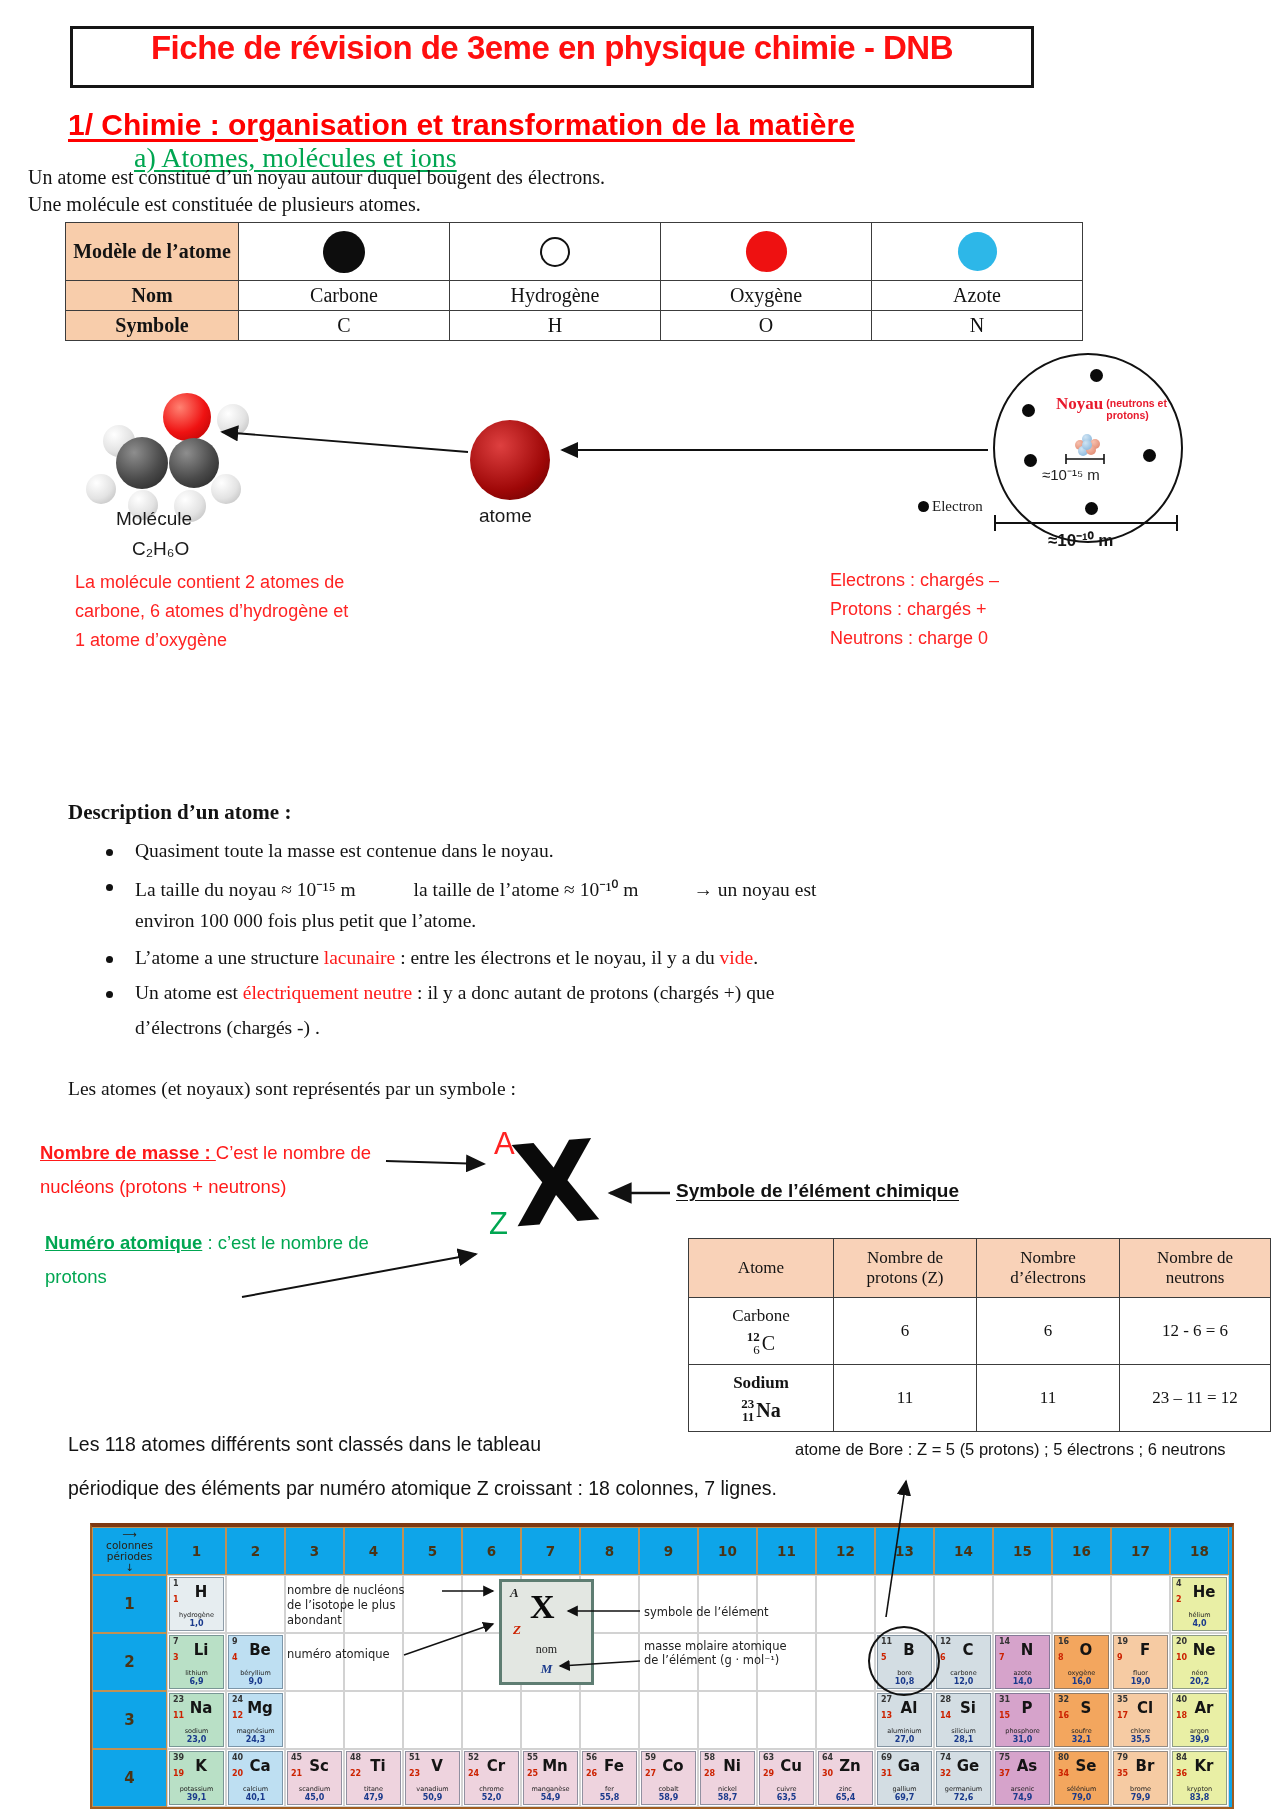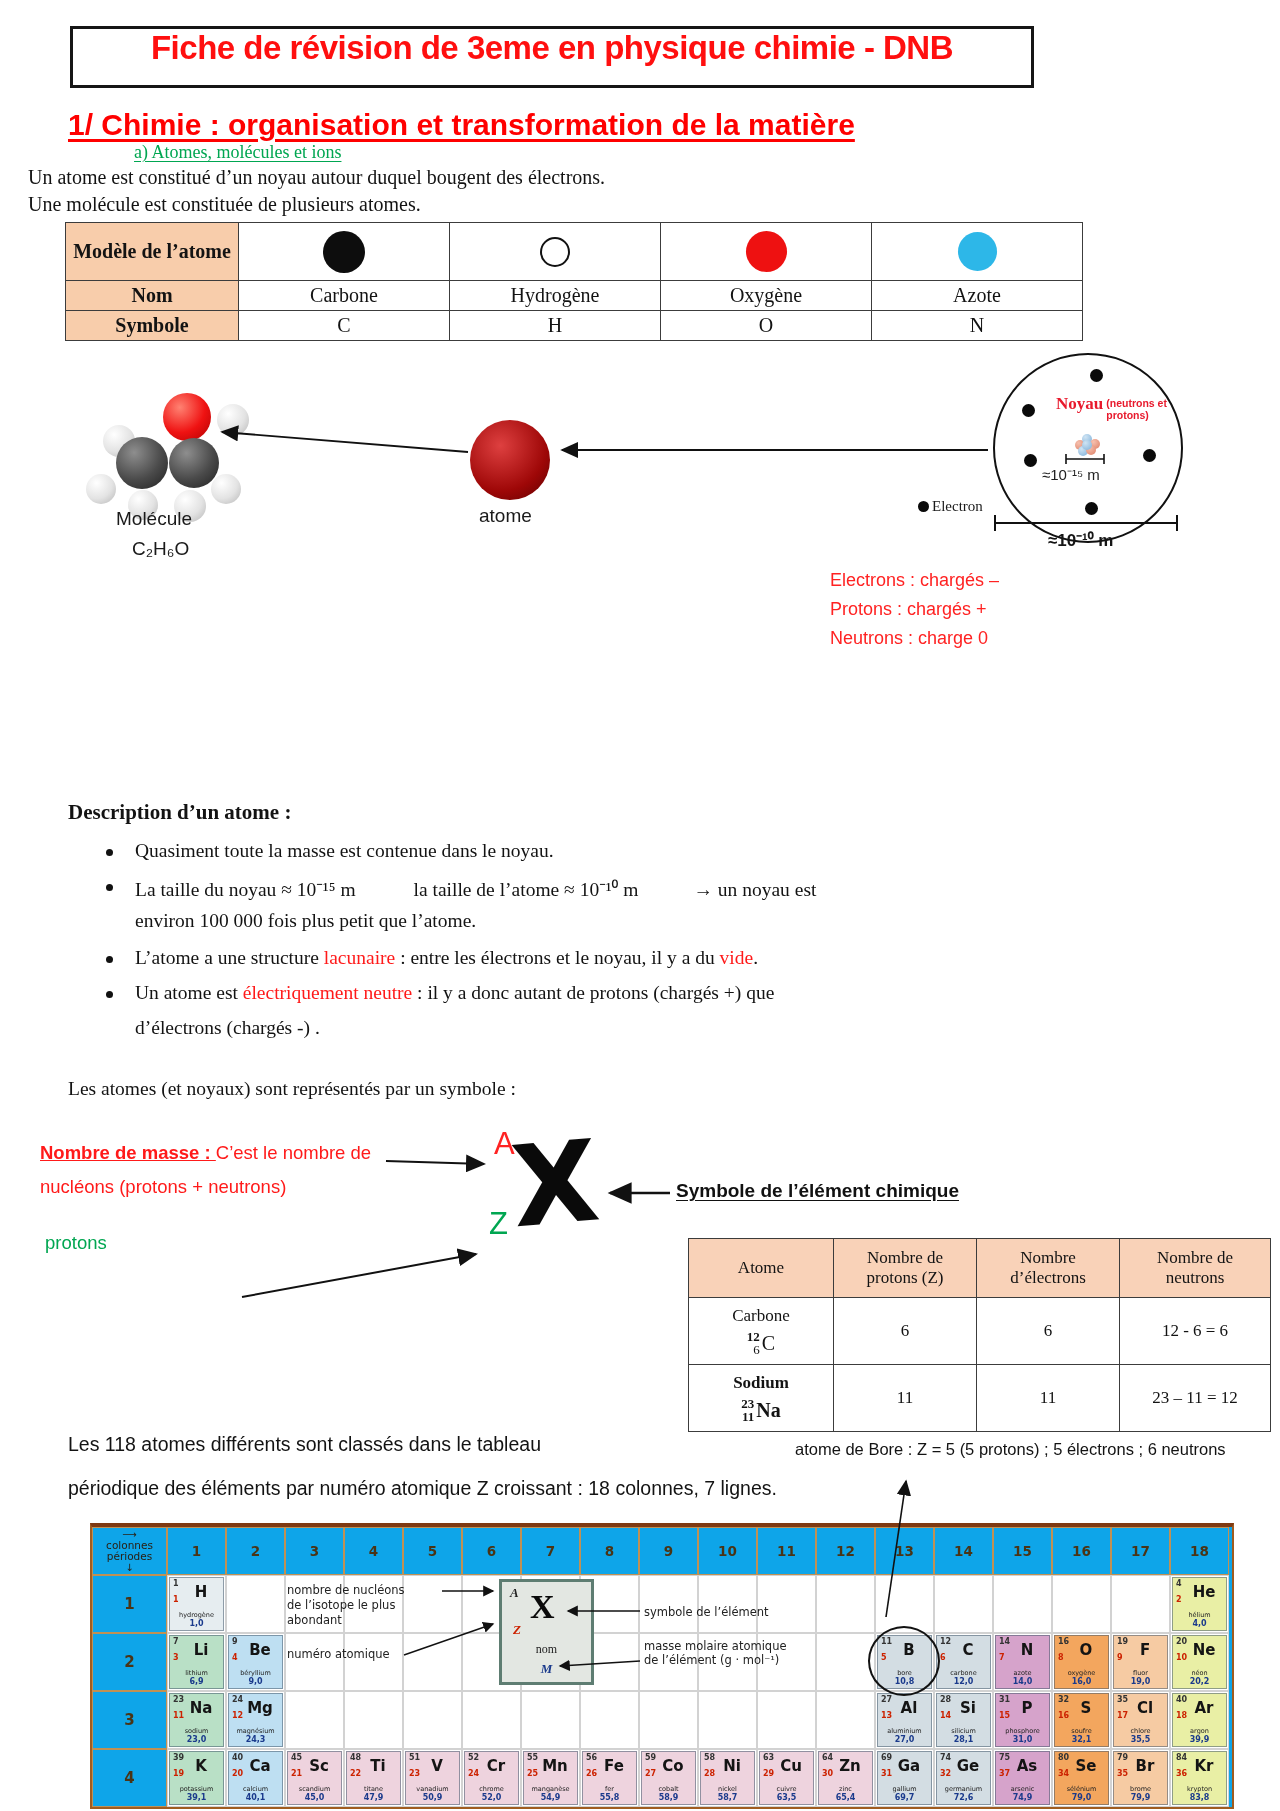--- a/index.html
+++ b/index.html
@@ -3,21 +3,21 @@
 <meta charset="utf-8">
 <style>
   html,body{margin:0;padding:0;background:#fff;}
   .page{position:relative;width:1280px;height:1811px;background:#fff;font-family:"Liberation Serif",serif;color:#131313;overflow:hidden;}
   .abs{position:absolute;}
 
   .title-box{left:70px;top:26px;width:958px;height:56px;border:3px solid #161616;display:flex;align-items:flex-start;justify-content:center;}
   .title-box span{font-family:"Liberation Sans",sans-serif;font-weight:bold;font-size:33px;color:#ff0f0f;letter-spacing:-0.5px;white-space:nowrap;}
 
   .h1red{left:68px;top:108px;font-family:"Liberation Sans",sans-serif;font-weight:bold;font-size:30px;color:#ff0000;text-decoration:underline;text-underline-offset:4px;}
-  .h2green{left:134px;top:142px;font-size:18px;color:#00a651;text-decoration:underline;text-underline-offset:3px;}
+  .h2green{left:134px;top:142px;font-size:28px;color:#00a651;text-decoration:underline;text-underline-offset:3px;}
   .intro1{left:28px;top:166px;font-size:20px;}
   .intro2{left:28px;top:193px;font-size:20px;}
 
   table.model-table{position:absolute;left:65px;top:222px;border-collapse:collapse;}
   table.model-table th,table.model-table td{border:1.6px solid #3c3c3c;text-align:center;font-size:20px;padding:0;}
   table.model-table th{background:#f8cdab;font-weight:bold;width:172px;}
   table.model-table td{width:210px;}
   .row-model{height:58px;}
   .row-txt{height:30px;}
   .model-circle{display:inline-block;border-radius:50%;vertical-align:middle;}
@@ -172,20 +172,25 @@
     <span class="noyau-main">Noyau</span>
     <span class="noyau-sub">(neutrons et protons)</span>
   </div>
   <div class="abs scale-small">≈10⁻¹⁵ m</div>
   <div class="abs electron-label">
     <span class="dot"></span>
     <span>Electron</span>
   </div>
   <div class="abs scale-big">≈10⁻¹⁰ m</div>
 
+  <div class="abs caption-red cap-left">
+    <div>La molécule contient 2 atomes de</div>
+    <div>carbone, 6 atomes d’hydrogène et</div>
+    <div>1 atome d’oxygène</div>
+  </div>
   <div class="abs caption-red cap-right">
     <div>Electrons : chargés –</div>
     <div>Protons : chargés +</div>
     <div>Neutrons : charge 0</div>
   </div>
 
   <div class="abs desc-head">Description d’un atome :</div>
   <span class="bullet-dot" style="left:106px;top:849px;"></span>
   <div class="btxt" style="top:840px;"><span>Quasiment toute la masse est contenue dans le noyau.</span></div>
   <span class="bullet-dot" style="left:106px;top:884px;"></span>
@@ -197,20 +202,21 @@
   <div class="btxt" style="top:982px;"><span>Un atome est </span><span style="color: rgb(255, 26, 26);">électriquement neutre</span><span> : il y a donc autant de protons (chargés +) que</span></div>
   <div class="btxt" style="top:1017px;"><span>d’électrons (chargés -) .</span></div>
 
   <div class="abs sym-intro">Les atomes (et noyaux) sont représentés par un symbole :</div>
 
   <div class="abs redblock">
     <div><span style="font-weight: bold; text-decoration: underline;">Nombre de masse : </span><span>C’est le nombre de</span></div>
     <div><span>nucléons (protons + neutrons)</span></div>
   </div>
   <div class="abs greenblock">
+    <div><span style="font-weight: bold; text-decoration: underline;">Numéro atomique</span><span> : c’est le nombre de</span></div>
     <div><span>protons</span></div>
   </div>
   <div class="abs letter-a">A</div>
   <div class="abs letter-x">X</div>
   <div class="abs letter-z">Z</div>
   <div class="abs elem-label">Symbole de l’élément chimique</div>
 
   <table class="atoms-table">
     <tbody>
         <tr>

